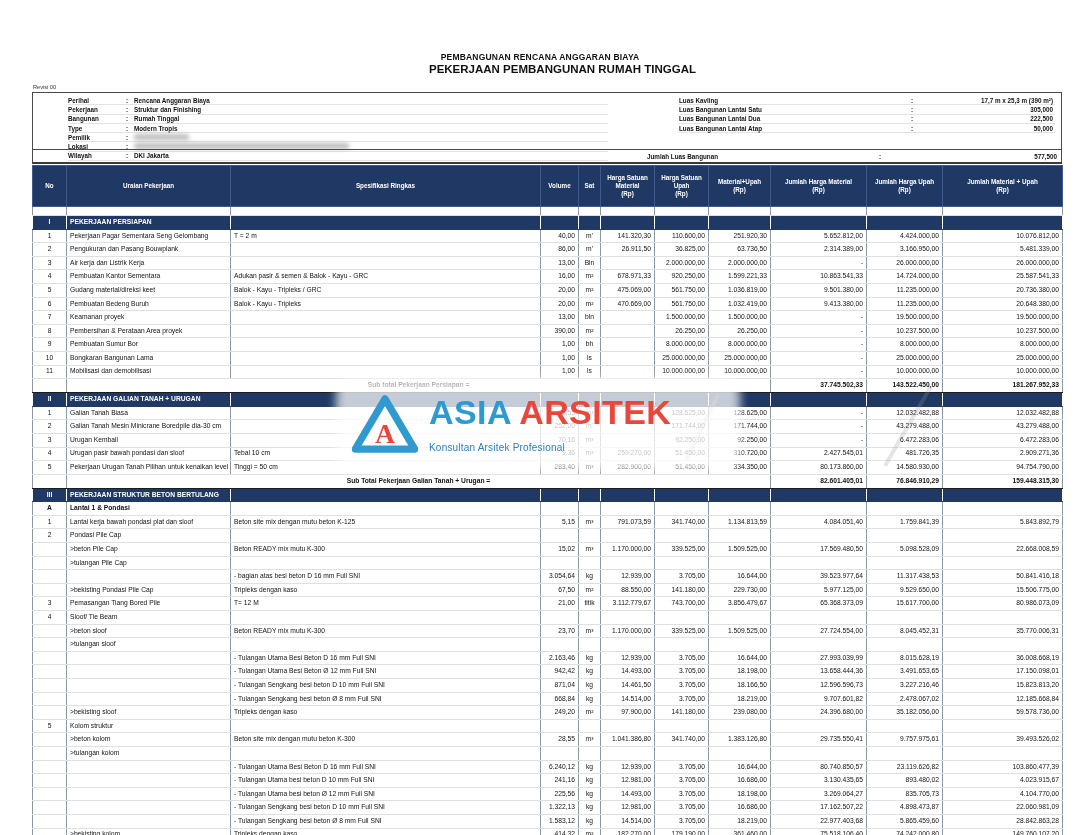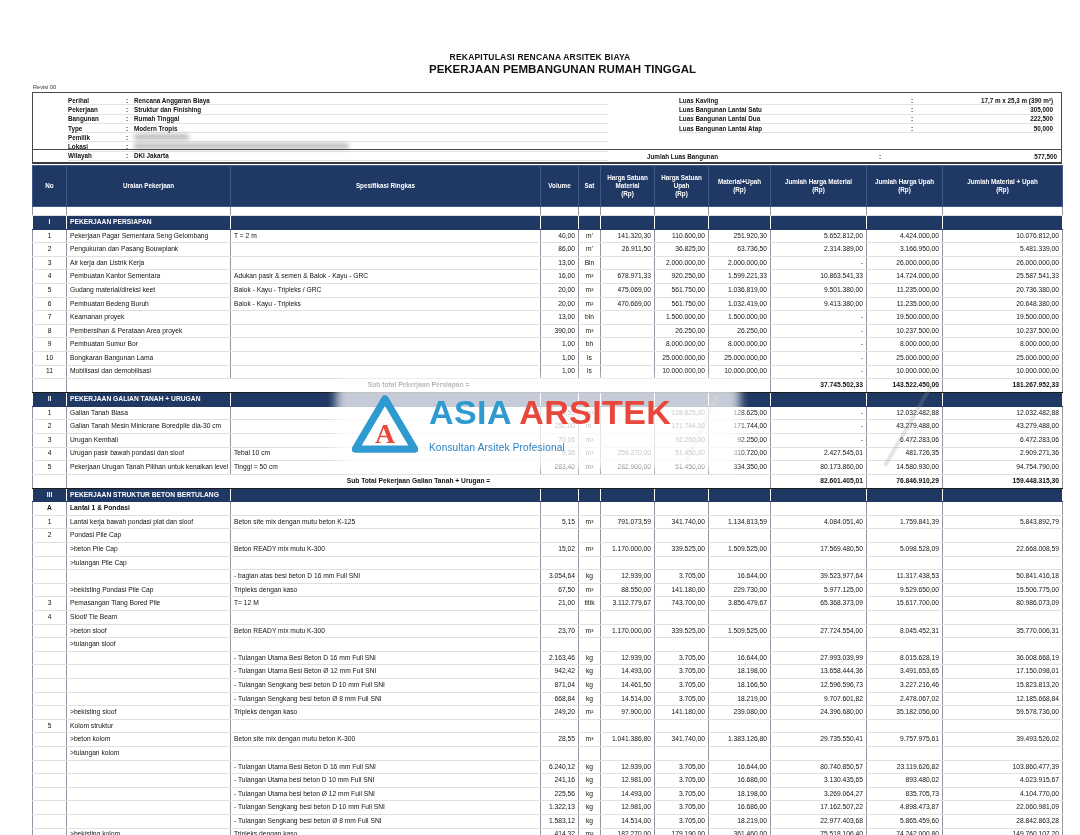--- a/index.html
+++ b/index.html
@@ -59,21 +59,21 @@
   .wm-brand{font-size:34px;font-weight:bold;letter-spacing:.4px;line-height:1;white-space:nowrap;}
   .wm-tag{font-size:10px;margin-top:13px;letter-spacing:.2px;white-space:nowrap;}
   .sw{position:absolute;width:4px;background:rgba(150,150,150,.25);z-index:5;pointer-events:none;}
   .sw1{left:700px;top:392px;height:72px;transform:rotate(26deg);}
   .sw2{left:906px;top:380px;height:92px;transform:rotate(30deg);}
 </style>
 </head>
 <body>
 
 <div class="page-title">
-  <div class="t1">REKAPITULASI RENCANA ARSITEK BIAYA</div>
+  <div class="t1">PEMBANGUNAN RENCANA ANGGARAN BIAYA</div>
   <div class="t2">PEKERJAAN PEMBANGUNAN RUMAH TINGGAL</div>
 </div>
 
 <div class="revision">Revisi 00</div>
 
 <div class="infobox">
   <div class="info-left" id="info-left">
       <div class="info-row">
         <span class="lbl">Perihal</span>
         <span class="colon">:</span>

